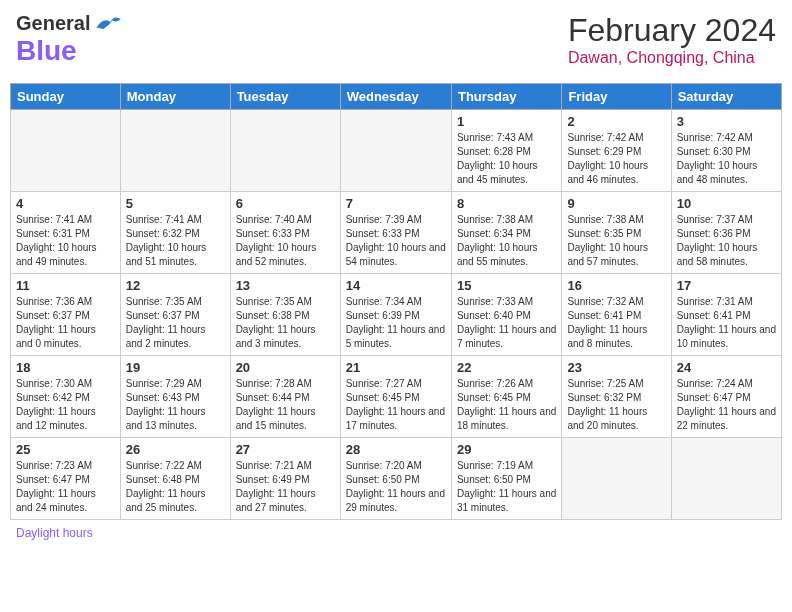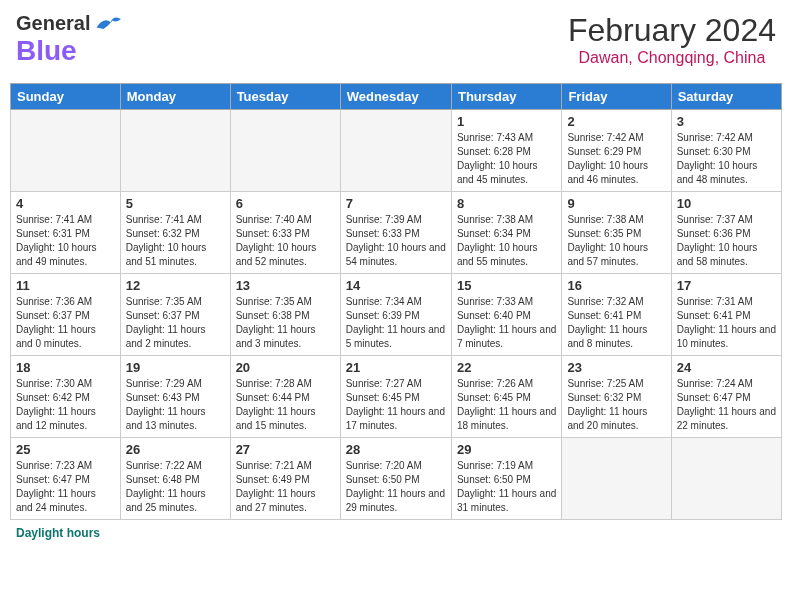--- a/index.html
+++ b/index.html
@@ -2,21 +2,21 @@
 <html><head>
   <meta charset="utf-8">
   <style>
     * { box-sizing: border-box; margin: 0; padding: 0; }
     body { font-family: Arial, sans-serif; background: #fff; width: 792px; height: 612px; overflow: hidden; }
     
     .page { width: 792px; height: 516px; background: #fff; position: relative; }
     
     .header { display: flex; justify-content: space-between; align-items: flex-start; padding: 12px 16px 8px 16px; }
     
-    .title-block { text-align: center; margin-left: 41px; }
+    .title-block { text-align: left; margin-left: 41px; }
     .month-year { font-size: 32px; font-weight: normal; color: #333; }
     .location { font-size: 16px; color: #be185d; }
     
     .calendar { width: 100%; border-collapse: collapse; margin: 0 0 0 0; }
     
     .calendar th {
       background: #2b7cd3;
       color: #fff;
       text-align: left;
       padding: 5px 6px;
@@ -34,21 +34,21 @@
       width: 113px;
       height: 80px;
       background: #fff;
     }
     
     .calendar td.empty { background: #f5f5f5; }
     
     .day-number { font-size: 13px; font-weight: bold; color: #333; display: block; margin-bottom: 2px; }
     .day-info { font-size: 10px; color: #333; line-height: 1.4; }
     
-    .footer { padding: 6px 16px; font-size: 12px; color: #0f766e; font-weight: bold; }
+    .footer { padding: 6px 16px; font-size: 12px; color: #8b5cf6; }
 
     .logo-wrapper { display: flex; flex-direction: column; align-items: flex-start; }
     .logo-line1 { display: flex; align-items: center; }
     .general { font-size: 20px; font-weight: bold; color: #333; }
     .blue-text { color: #8b5cf6; font-size: 28px; font-weight: bold; }
     
     .bird-svg { width: 28px; height: 22px; margin-left: 3px; }
 
     table { border-spacing: 0; }
     

